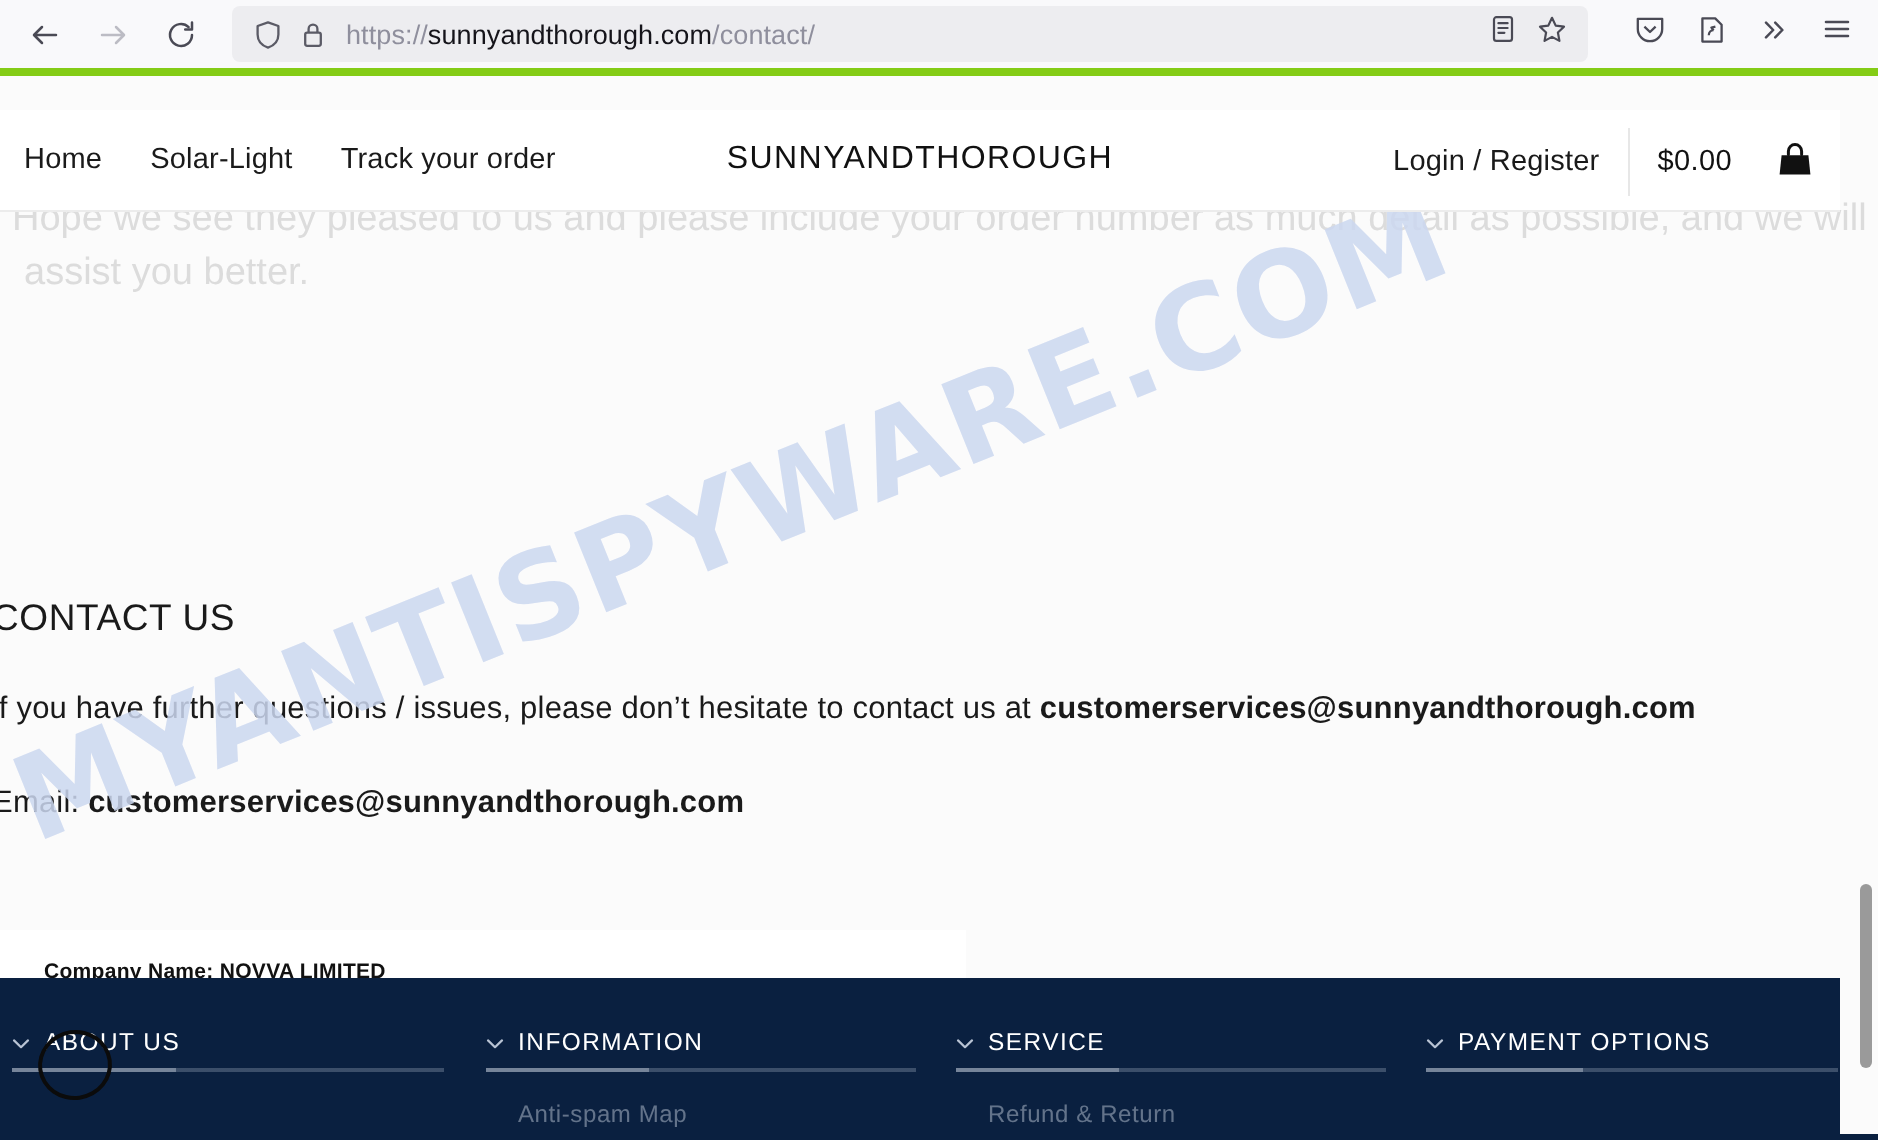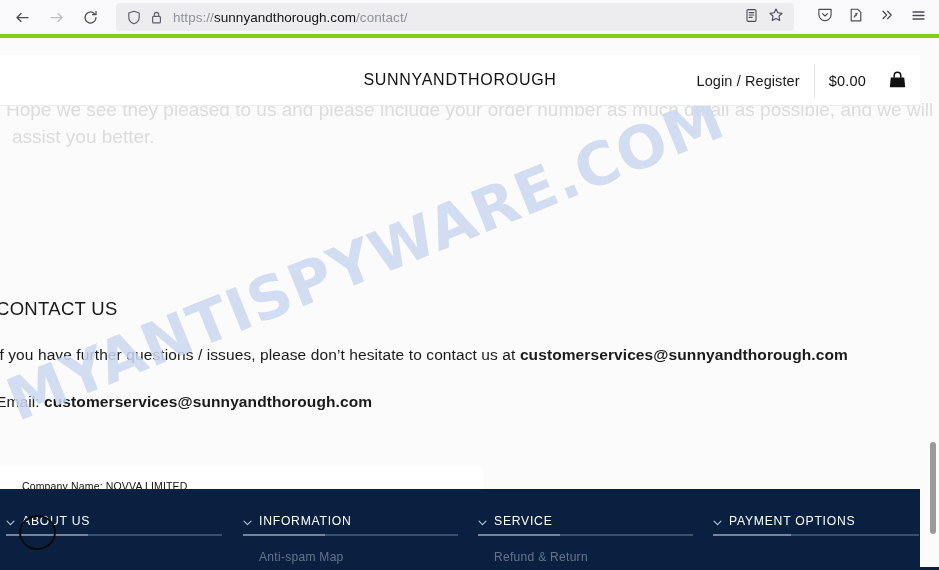--- a/index.html
+++ b/index.html
@@ -113,21 +113,21 @@
     font-size:15.5px; color:#1a1a1a; white-space:nowrap; letter-spacing:0.1px;
   }
   .contact-email .em{ font-weight:600; }
 
   .company-box{
     position:absolute; left:0px; top:359px; width:483px; height:94px;
     background:#ffffff;
   }
   .company-box .cb-inner{ padding:14px 0 0 22px; }
   .company-box p{
-    font-size:10.5px; font-weight:normal; color:#111;
+    font-size:10.5px; font-weight:bold; color:#111;
     line-height:15.5px; letter-spacing:0.15px; white-space:nowrap;
   }
 
   
   .watermark{
     position:absolute; left:0; top:0; width:939px; height:455px;
     pointer-events:none; overflow:hidden; z-index:3;
   }
   .watermark span{
     position:absolute;
@@ -300,20 +300,25 @@
   <div class="ghost-text">
     <span>Hope we see they pleased to us and please include your order number as much detail as possible, and we will email you as</span>
     <span class="l2">assist you better.</span>
   </div>
 
   <div class="watermark">
     <span>MYANTISPYWARE.COM</span>
   </div>
 
   <div class="site-header">
+    <div class="nav-left">
+      <div class="nav-link">Home</div>
+      <div class="nav-link">Solar-Light</div>
+      <div class="nav-link">Track your order</div>
+    </div>
     <div class="brand">SUNNYANDTHOROUGH</div>
     <div class="nav-right">
       <div class="nav-link">Login / Register</div>
       <div class="vdiv"></div>
       <div class="cart">
         <span class="cart-amount">$0.00</span>
         <span class="bag-icon">
           <svg width="21" height="21" viewBox="0 0 21 21" fill="none">
             <path d="M7.2 7.2V5.6a3.3 3.3 0 0 1 6.6 0v1.6" stroke="#111" stroke-width="1.5" fill="none" stroke-linecap="round"></path>
             <path d="M3.8 7.6h13.4l1 9.6H2.8z" fill="#111"></path>

